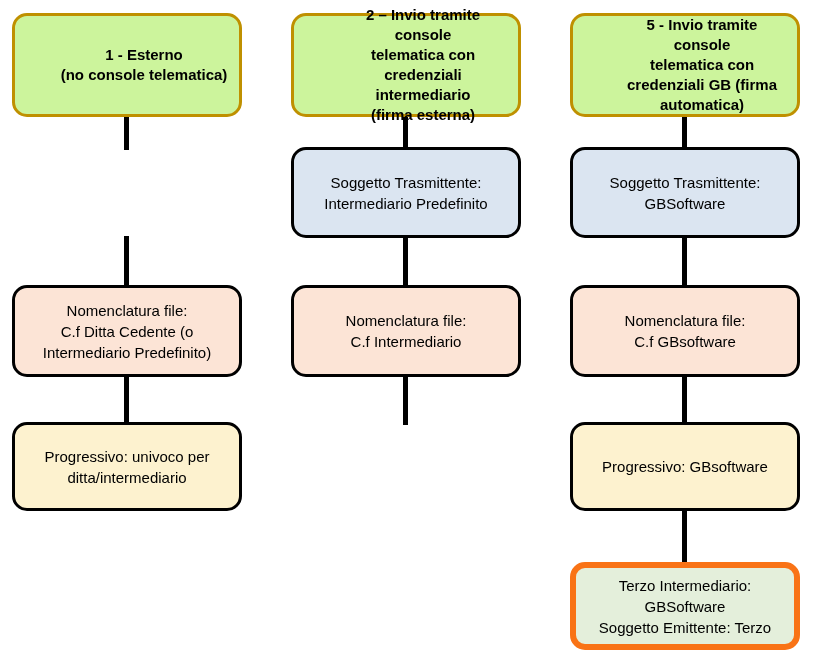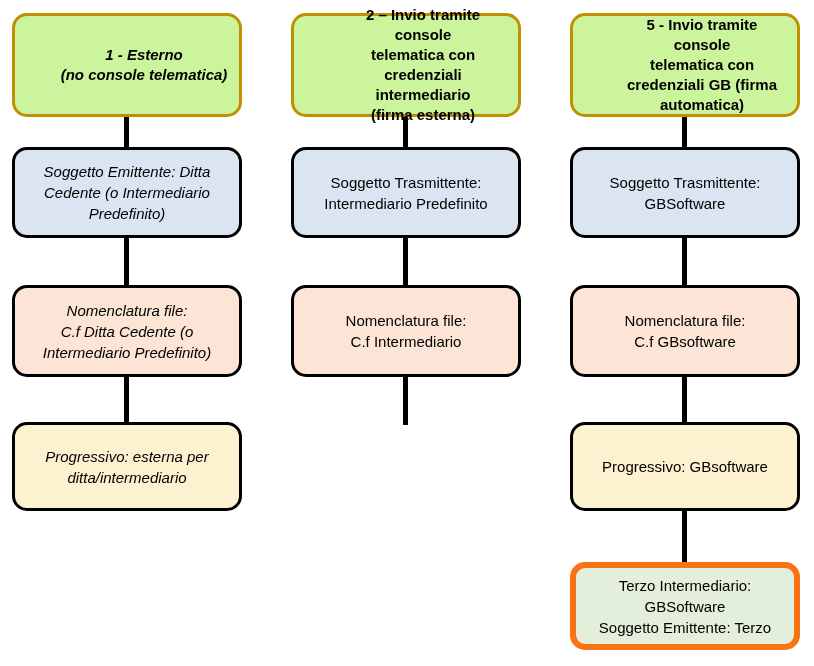--- a/index.html
+++ b/index.html
@@ -50,21 +50,21 @@
     border: 3px solid #000000;
   }
   .progressivo {
     background: #fdf2cf;
     border: 3px solid #000000;
   }
   .terzo {
     background: #e4efdb;
     border: 6px solid #f97316;
   }
-  .c1 { left: 12px; font-style: italic; }
+  .c1 { left: 12px; }
   .c2 { left: 291px; }
   .c3 { left: 570px; }
   .r-header { top: 13px;   height: 104px; padding-left: 44px; }
   .r-blue   { top: 147px; height: 91px; }
   .r-pink   { top: 285px; height: 92px; }
   .r-yellow { top: 422px; height: 89px; }
   .r-green  { top: 562px; height: 88px; }
 </style>
 </head>
 <body>
@@ -79,27 +79,24 @@
   <div class="conn" style="left:403px; top:236px; height:52px;"></div>
   <div class="conn" style="left:403px; top:375px; height:50px;"></div>
 
   <div class="conn" style="left:682px; top:98px;  height:52px;"></div>
   <div class="conn" style="left:682px; top:236px; height:52px;"></div>
   <div class="conn" style="left:682px; top:375px; height:50px;"></div>
   <div class="conn" style="left:682px; top:509px; height:56px;"></div>
 
   <div class="node header c1 r-header">1 - Esterno
 (no console telematica)</div>
-  <div class="node soggetto c1 r-blue">Soggetto Emittente: Ditta
-Cedente (o Intermediario
-Predefinito)</div>
   <div class="node nomenclatura c1 r-pink">Nomenclatura file:
 C.f Ditta Cedente (o
 Intermediario Predefinito)</div>
-  <div class="node progressivo c1 r-yellow">Progressivo: esterna per
+  <div class="node progressivo c1 r-yellow">Progressivo: univoco per
 ditta/intermediario</div>
 
   <div class="node header c2 r-header">2 – Invio tramite console
 telematica con
 credenziali intermediario
 (firma esterna)</div>
   <div class="node soggetto c2 r-blue">Soggetto Trasmittente:
 Intermediario Predefinito</div>
   <div class="node nomenclatura c2 r-pink">Nomenclatura file:
 C.f Intermediario</div>

